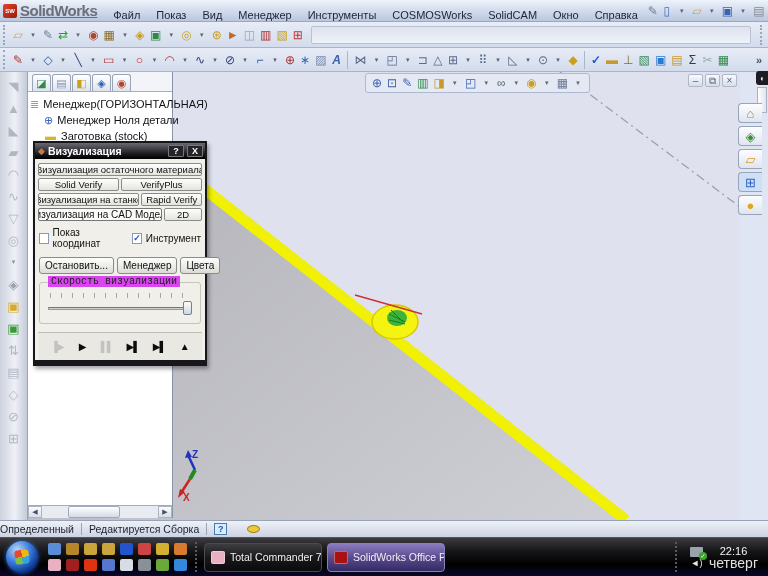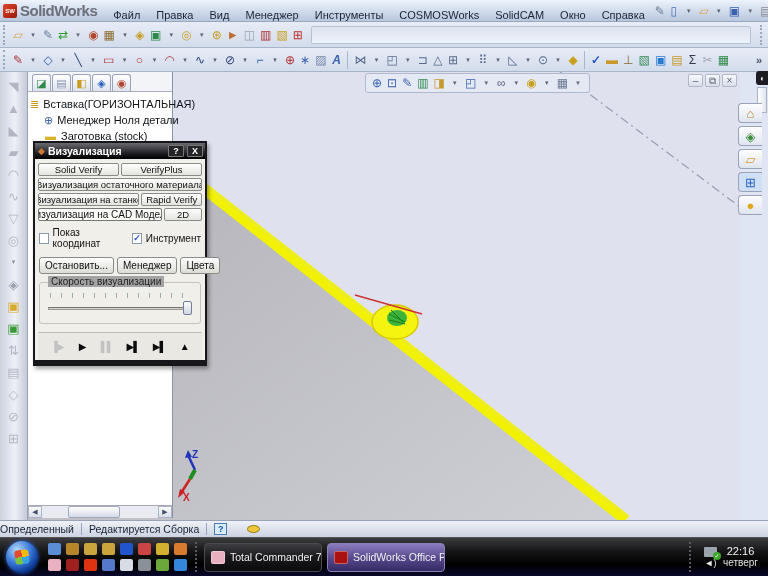--- a/index.html
+++ b/index.html
@@ -6,21 +6,21 @@
   html,body { width:768px; height:576px; overflow:hidden; font-family:"Liberation Sans",sans-serif; font-size:11px; }
   #screen { position:relative; width:768px; height:576px; background:#dfe5f2; overflow:hidden; }
 
   
   .titlebar { position:absolute; left:0; top:0; width:768px; height:22px;
     background:linear-gradient(#eef3fb,#cdd8ea 60%,#b9c7dd); border-bottom:1px solid #98a8c0;
     display:flex; align-items:center; }
   .logo { display:flex; align-items:center; gap:3px; padding:0 8px 0 3px; }
   .logo-cube { width:14px; height:14px; background:linear-gradient(135deg,#e0442a,#991a0a); border-radius:2px;
     color:#fff; font-size:6px; font-weight:bold; display:flex; align-items:center; justify-content:center; }
-  .logo-text { font-size:15px; font-weight:bold; color:#6a6f78; letter-spacing:-.5px; }
+  .logo-text { font-size:15px; font-weight:bold; color:#6a6f78; letter-spacing:-.5px;text-decoration:underline; }
   .menus { display:flex; }
   .menu-item { padding:2px 8px; color:#1c2437; cursor:default;margin-top:8px; }
   .tb-right { margin-left:auto; display:flex; align-items:center; gap:1px; padding-right:4px; }
   .ticon { display:inline-flex; align-items:center; justify-content:center; min-width:14px; height:16px;
     font-size:12px; padding:0 2px; border-radius:2px; }
 
   
   .row2 { position:absolute; left:0; top:22px; width:768px; height:26px;
     background:linear-gradient(#e7ecf6,#d3dcec); border-bottom:1px solid #a8b4c8; display:flex; align-items:center; }
   .row3 { position:absolute; left:0; top:48px; width:768px; height:24px;
@@ -92,21 +92,21 @@
   .chkrow { display:flex; align-items:center; gap:4px; margin:6px 1px 0 1px; font-size:10px; color:#111; }
   .chkbox { width:11px; height:11px; background:#fff; border:1px solid #8a9aae; display:inline-flex;
     align-items:center; justify-content:center; font-size:9px; color:#2255cc; font-weight:bold; }
   .steprow { display:flex; align-items:center; margin-top:7px; }
   .steprow label { width:68px; text-align:right; padding-right:8px; font-size:10px; color:#111; }
   .steprow input { width:62px; height:15px; border:1px solid #7a96b8; font-size:10px; padding-left:3px; font-family:inherit; }
   .btnrow { display:flex; gap:3px; margin:8px 1px 0 1px; }
   .pbtn { height:17px; padding:0 5px; font-size:10px; color:#111; background:linear-gradient(#fefefe,#dcdcd6);
     border:1px solid #8a8a86; border-radius:3px; display:flex; align-items:center; white-space:nowrap; }
   .grp { margin:8px 1px 0 1px; border:1px solid #c4c4ba; border-radius:3px; padding:8px 6px 8px 6px; position:relative; }
-  .grp-label { position:absolute; top:-7px; left:8px; background:#a3a3a3; padding:0 3px; font-size:10px; color:#222; }
+  .grp-label { position:absolute; top:-7px; left:8px; background:#d946ef; padding:0 3px; font-size:10px; color:#222;font-family:Liberation Mono, monospace; }
   .ticks { height:5px; margin:2px 4px 3px 4px;
     background:repeating-linear-gradient(90deg,#9aa 0 1px,transparent 1px 11px); }
   .slider { position:relative; height:14px; margin:0 2px; }
   .slider .track { position:absolute; left:0; right:0; top:6px; height:3px; background:#cfcfc8;
     border:1px solid #9a9a92; border-top-color:#777; }
   .slider .thumb { position:absolute; right:0; top:0; width:9px; height:14px;
     background:linear-gradient(#fdfdfd,#cfd6df); border:1px solid #708098; border-radius:2px; }
   .playrow { margin-top:8px; border-top:1px solid #c0c0b8; background:#e9e8e2; height:28px;
     display:flex; align-items:center; justify-content:space-around; padding:0 6px; }
   .playrow .ticon { font-size:10px; letter-spacing:-1px; }
@@ -139,35 +139,35 @@
   .task-btn.active { background:linear-gradient(#8b7cc0,#5a4a8e 50%,#352a64); border-color:#8a80b8; }
   .task-ico { width:14px; height:13px; border-radius:2px; flex:none; border:1px solid rgba(255,255,255,.35); }
   .task-dd { margin-left:auto; font-size:8px; color:#ccc; }
   .tray { margin-left:auto; display:flex; align-items:center; gap:6px; padding-right:6px; }
   .tray-icons { display:flex; flex-direction:column; align-items:center; gap:1px; }
   .tray-net { width:13px; height:10px; background:#9aa2ac; border-radius:1px; position:relative; }
   .tray-net::after { content:"✓"; position:absolute; right:-4px; bottom:-3px; width:8px; height:8px; border-radius:50%;
     background:#3aa62a; color:#fff; font-size:6px; line-height:8px; text-align:center; }
   .tray-spk { color:#e8e8e8; font-size:9px; }
   .clock { text-align:center; color:#f2f2f2; line-height:12px; padding-right:4px; }
-  .clock .day { font-size:10px; color:#e0e0e0; }
+  .clock .day { font-size:14px; color:#e0e0e0; }
 </style>
 </head>
 <body>
 
 <div id="screen">
 
   <div class="titlebar">
     <div class="logo">
       <div class="logo-cube">SW</div>
       <span class="logo-text">SolidWorks</span>
     </div>
     <div class="menus">
       <span class="menu-item">Файл</span>
-        <span class="menu-item">Правка</span>
+        <span class="menu-item">Показ</span>
         <span class="menu-item">Вид</span>
         <span class="menu-item">Менеджер</span>
         <span class="menu-item">Инструменты</span>
         <span class="menu-item">COSMOSWorks</span>
         <span class="menu-item">SolidCAM</span>
         <span class="menu-item">Окно</span>
         <span class="menu-item">Справка</span>
     </div>
     <span class="ticon" style="color:#6a7a94">✎</span>
     <div class="tb-right">
@@ -314,21 +314,21 @@
       <span class="tree-tab" style="color: rgb(47, 138, 74);">◪</span>
         <span class="tree-tab" style="color: rgb(138, 148, 176);">▤</span>
         <span class="tree-tab" style="color: rgb(200, 160, 32);">◧</span>
         <span class="tree-tab" style="color: rgb(42, 98, 192);">◈</span>
         <span class="tree-tab" style="color: rgb(178, 69, 47);">◉</span>
     </div>
     <div class="tree-items">
 
         <div class="tree-row">
           <span class="ti-icon" style="color: rgb(200, 154, 32);">≣</span>
-          <span>Вставка(ГОРИЗОНТАЛЬНАЯ)</span>
+          <span>Менеджер(ГОРИЗОНТАЛЬНАЯ)</span>
         </div>
 
         <div class="tree-row" style="padding-left: 14px;">
           <span class="ti-icon" style="color: rgb(58, 98, 176);">⊕</span>
           <span>Менеджер Ноля детали</span>
         </div>
 
         <div class="tree-row" style="padding-left: 14px;">
           <span class="ti-icon" style="color: rgb(216, 180, 40);">▬</span>
           <span>Заготовка (stock)</span>
@@ -393,26 +393,26 @@
 
   <div class="dlg">
     <div class="dlg-title">
       <span class="dlg-ico">◆</span>
       <span class="dlg-text">Визуализация</span>
       <span class="dlg-btn">?</span>
       <span class="dlg-btn">X</span>
     </div>
     <div class="dlg-body">
       <div class="tabrow">
+          <span class="tabbtn" style="flex:1">Визуализация остаточного материала</span>
+        </div>
+      <div class="tabrow">
         <span class="tabbtn" style="flex:1">Solid Verify</span>
         <span class="tabbtn" style="flex:1">VerifyPlus</span>
       </div>
-      <div class="tabrow">
-          <span class="tabbtn" style="flex:1">Визуализация остаточного материала</span>
-        </div>
       <div class="tabrow">
         <span class="tabbtn" style="flex:1.7">Визуализация на станке</span>
         <span class="tabbtn" style="flex:1">Rapid Verify</span>
       </div>
       <div class="tabrow">
         <span class="tabbtn active" style="flex:3.4">Визуализация на  CAD Модели</span>
         <span class="tabbtn" style="flex:1">2D</span>
       </div>
       <div class="chkrow">
         <span class="chkbox"></span>

